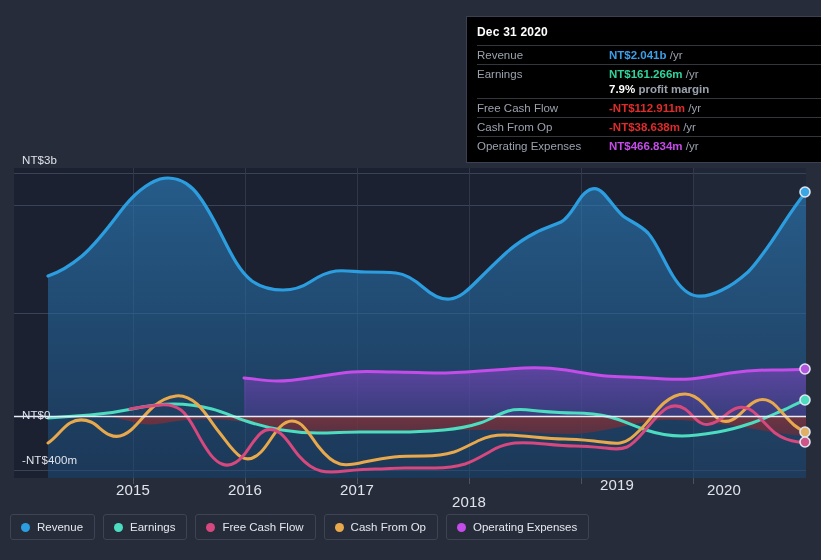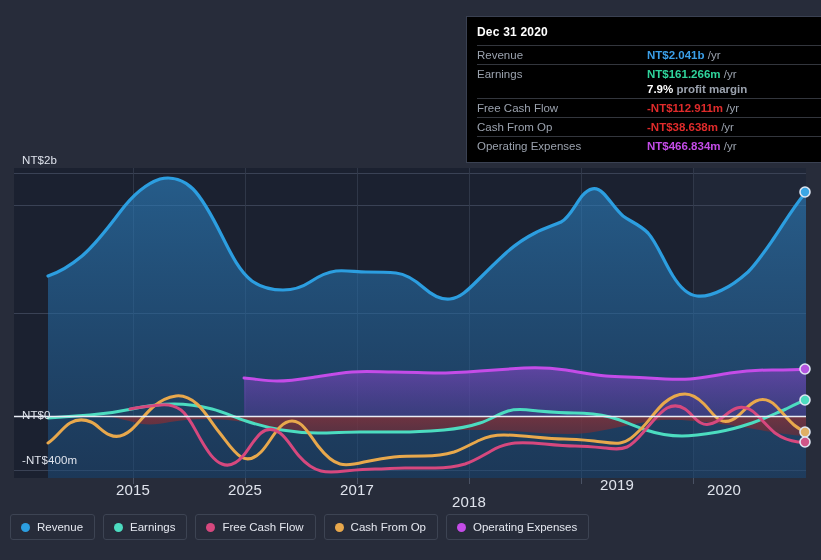--- a/index.html
+++ b/index.html
@@ -81,21 +81,21 @@
     vertical-align: baseline;
   }
   #tooltip td.tt-label {
     color: #9ba2ae;
     width: 132px;
     white-space: nowrap;
   }
   #tooltip td.tt-value {
     white-space: nowrap;
   }
-  .tt-num { font-weight: bold; margin-left: 38px; }
+  .tt-num { font-weight: bold; }
   .tt-unit { color: #9ba2ae; font-weight: normal; }
   .tt-margin-label { color: #9ba2ae; font-weight: bold; }
 
   
   #legend {
     position: absolute;
     left: 10px;
     top: 514px;
     display: flex;
     gap: 8px;
@@ -260,26 +260,26 @@
 
       <g>
         <circle cx="805" cy="192" r="5" fill="#3ba6e4" stroke="#dfe6f2" stroke-width="1.6"></circle>
         <circle cx="805" cy="369" r="5" fill="#b455e0" stroke="#dfe6f2" stroke-width="1.6"></circle>
         <circle cx="805" cy="400" r="5" fill="#4cdcc0" stroke="#dfe6f2" stroke-width="1.6"></circle>
         <circle cx="805" cy="432" r="5" fill="#e0b066" stroke="#dfe6f2" stroke-width="1.6"></circle>
         <circle cx="805" cy="442" r="5" fill="#cf5588" stroke="#dfe6f2" stroke-width="1.6"></circle>
       </g>
     </svg>
 
-    <div class="y-axis-label" style="left:22px; top:154px;">NT$2b</div>
+    <div class="y-axis-label" style="left:22px; top:154px;">NT$3b</div>
     <div class="y-axis-label" style="left:22px; top:409px;">NT$0</div>
     <div class="y-axis-label" style="left:22px; top:454px;">-NT$400m</div>
 
     <div class="x-axis-label" style="left:133px; top:481px;">2015</div>
-    <div class="x-axis-label" style="left:245px; top:481px;">2025</div>
+    <div class="x-axis-label" style="left:245px; top:481px;">2016</div>
     <div class="x-axis-label" style="left:357px; top:481px;">2017</div>
     <div class="x-axis-label" style="left:469px; top:481px;margin-top:12px;">2018</div>
     <div class="x-axis-label" style="left:581px; top:476px;margin-left:36px;">2019</div>
     <div class="x-axis-label" style="left:690px; top:481px;margin-left:34px;">2020</div>
   </div>
 
   <div id="tooltip">
     <div class="tt-title">Dec 31 2020</div>
     <table>
       <tbody>

